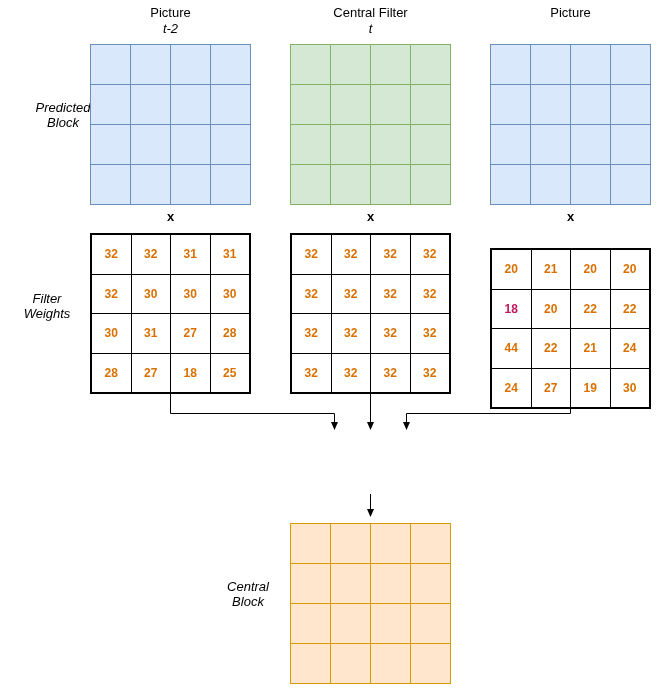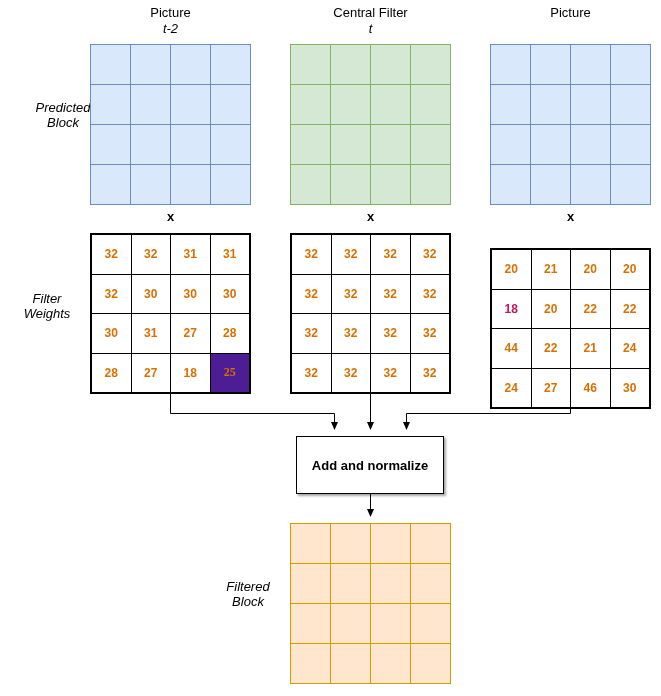--- a/index.html
+++ b/index.html
@@ -46,21 +46,21 @@
 
   <div class="side-label" style="left:16px;top:100px">
     <span>Predicted</span><br>
     <span>Block</span>
   </div>
   <div class="side-label" style="left:0;top:291px">
     <span>Filter</span><br>
     <span>Weights</span>
   </div>
   <div class="side-label" style="left:196px;top:579px;width:104px">
-    <span>Filtered</span><br>
+    <span>Central</span><br>
     <span>Block</span>
   </div>
 
   <div class="grid" style="left: 90px; top: 44px; background: rgb(108, 142, 191); border-color: rgb(108, 142, 191);">
       <div class="cell" style="background: rgb(218, 232, 252);"></div>
       <div class="cell" style="background: rgb(218, 232, 252);"></div>
       <div class="cell" style="background: rgb(218, 232, 252);"></div>
       <div class="cell" style="background: rgb(218, 232, 252);"></div>
       <div class="cell" style="background: rgb(218, 232, 252);"></div>
       <div class="cell" style="background: rgb(218, 232, 252);"></div>
@@ -125,21 +125,21 @@
       <div class="cell" style="background: rgb(255, 255, 255); color: rgb(217, 112, 0);">30</div>
       <div class="cell" style="background: rgb(255, 255, 255); color: rgb(217, 112, 0);">30</div>
       <div class="cell" style="background: rgb(255, 255, 255); color: rgb(217, 112, 0);">30</div>
       <div class="cell" style="background: rgb(255, 255, 255); color: rgb(217, 112, 0);">30</div>
       <div class="cell" style="background: rgb(255, 255, 255); color: rgb(217, 112, 0);">31</div>
       <div class="cell" style="background: rgb(255, 255, 255); color: rgb(217, 112, 0);">27</div>
       <div class="cell" style="background: rgb(255, 255, 255); color: rgb(217, 112, 0);">28</div>
       <div class="cell" style="background: rgb(255, 255, 255); color: rgb(217, 112, 0);">28</div>
       <div class="cell" style="background: rgb(255, 255, 255); color: rgb(217, 112, 0);">27</div>
       <div class="cell" style="background: rgb(255, 255, 255); color: rgb(217, 112, 0);">18</div>
-      <div class="cell" style="background: #4c1d95; color: rgb(217, 112, 0); font-family: Liberation Serif, serif;">25</div>
+      <div class="cell" style="background: #ffffff; color: rgb(217, 112, 0);">25</div>
     </div>
   <div class="grid matrix" style="left: 290px; top: 233px; background: rgb(0, 0, 0); border-color: rgb(0, 0, 0);">
       <div class="cell" style="background: rgb(255, 255, 255); color: rgb(217, 112, 0);">32</div>
       <div class="cell" style="background: rgb(255, 255, 255); color: rgb(217, 112, 0);">32</div>
       <div class="cell" style="background: rgb(255, 255, 255); color: rgb(217, 112, 0);">32</div>
       <div class="cell" style="background: rgb(255, 255, 255); color: rgb(217, 112, 0);">32</div>
       <div class="cell" style="background: rgb(255, 255, 255); color: rgb(217, 112, 0);">32</div>
       <div class="cell" style="background: rgb(255, 255, 255); color: rgb(217, 112, 0);">32</div>
       <div class="cell" style="background: rgb(255, 255, 255); color: rgb(217, 112, 0);">32</div>
       <div class="cell" style="background: rgb(255, 255, 255); color: rgb(217, 112, 0);">32</div>
@@ -160,39 +160,36 @@
       <div class="cell" style="background: rgb(255, 255, 255); color: #be185d;">18</div>
       <div class="cell" style="background: rgb(255, 255, 255); color: rgb(217, 112, 0);">20</div>
       <div class="cell" style="background: rgb(255, 255, 255); color: rgb(217, 112, 0);">22</div>
       <div class="cell" style="background: rgb(255, 255, 255); color: rgb(217, 112, 0);">22</div>
       <div class="cell" style="background: rgb(255, 255, 255); color: rgb(217, 112, 0);">44</div>
       <div class="cell" style="background: rgb(255, 255, 255); color: rgb(217, 112, 0);">22</div>
       <div class="cell" style="background: rgb(255, 255, 255); color: rgb(217, 112, 0);">21</div>
       <div class="cell" style="background: rgb(255, 255, 255); color: rgb(217, 112, 0);">24</div>
       <div class="cell" style="background: rgb(255, 255, 255); color: rgb(217, 112, 0);">24</div>
       <div class="cell" style="background: rgb(255, 255, 255); color: rgb(217, 112, 0);">27</div>
-      <div class="cell" style="background: rgb(255, 255, 255); color: rgb(217, 112, 0);">46</div>
+      <div class="cell" style="background: rgb(255, 255, 255); color: rgb(217, 112, 0);">19</div>
       <div class="cell" style="background: rgb(255, 255, 255); color: rgb(217, 112, 0);">30</div>
     </div>
 
   <svg class="arrows" width="661" height="696" viewBox="0 0 661 696">
     <defs>
       <marker id="arrowhead" markerWidth="9" markerHeight="8" refX="7" refY="3.5" orient="auto">
         <path d="M0,0 L8,3.5 L0,7 Z" fill="#000"></path>
       </marker>
     </defs>
     <path d="M170.5,394 V413.5 H334.5 V429" fill="none" stroke="#000" stroke-width="1" marker-end="url(#arrowhead)"></path>
     <path d="M370.5,394 V429" fill="none" stroke="#000" stroke-width="1" marker-end="url(#arrowhead)"></path>
     <path d="M570.5,394 V413.5 H406.5 V429" fill="none" stroke="#000" stroke-width="1" marker-end="url(#arrowhead)"></path>
     <path d="M370.5,494 V516" fill="none" stroke="#000" stroke-width="1" marker-end="url(#arrowhead)"></path>
   </svg>
 
-  <div class="process-box">
-    <span>Add and normalize</span>
-  </div>
 
   <div class="grid" style="left: 290px; top: 523px; background: rgb(215, 155, 0); border-color: rgb(215, 155, 0);">
       <div class="cell" style="background: rgb(255, 230, 204);"></div>
       <div class="cell" style="background: rgb(255, 230, 204);"></div>
       <div class="cell" style="background: rgb(255, 230, 204);"></div>
       <div class="cell" style="background: rgb(255, 230, 204);"></div>
       <div class="cell" style="background: rgb(255, 230, 204);"></div>
       <div class="cell" style="background: rgb(255, 230, 204);"></div>
       <div class="cell" style="background: rgb(255, 230, 204);"></div>
       <div class="cell" style="background: rgb(255, 230, 204);"></div>

